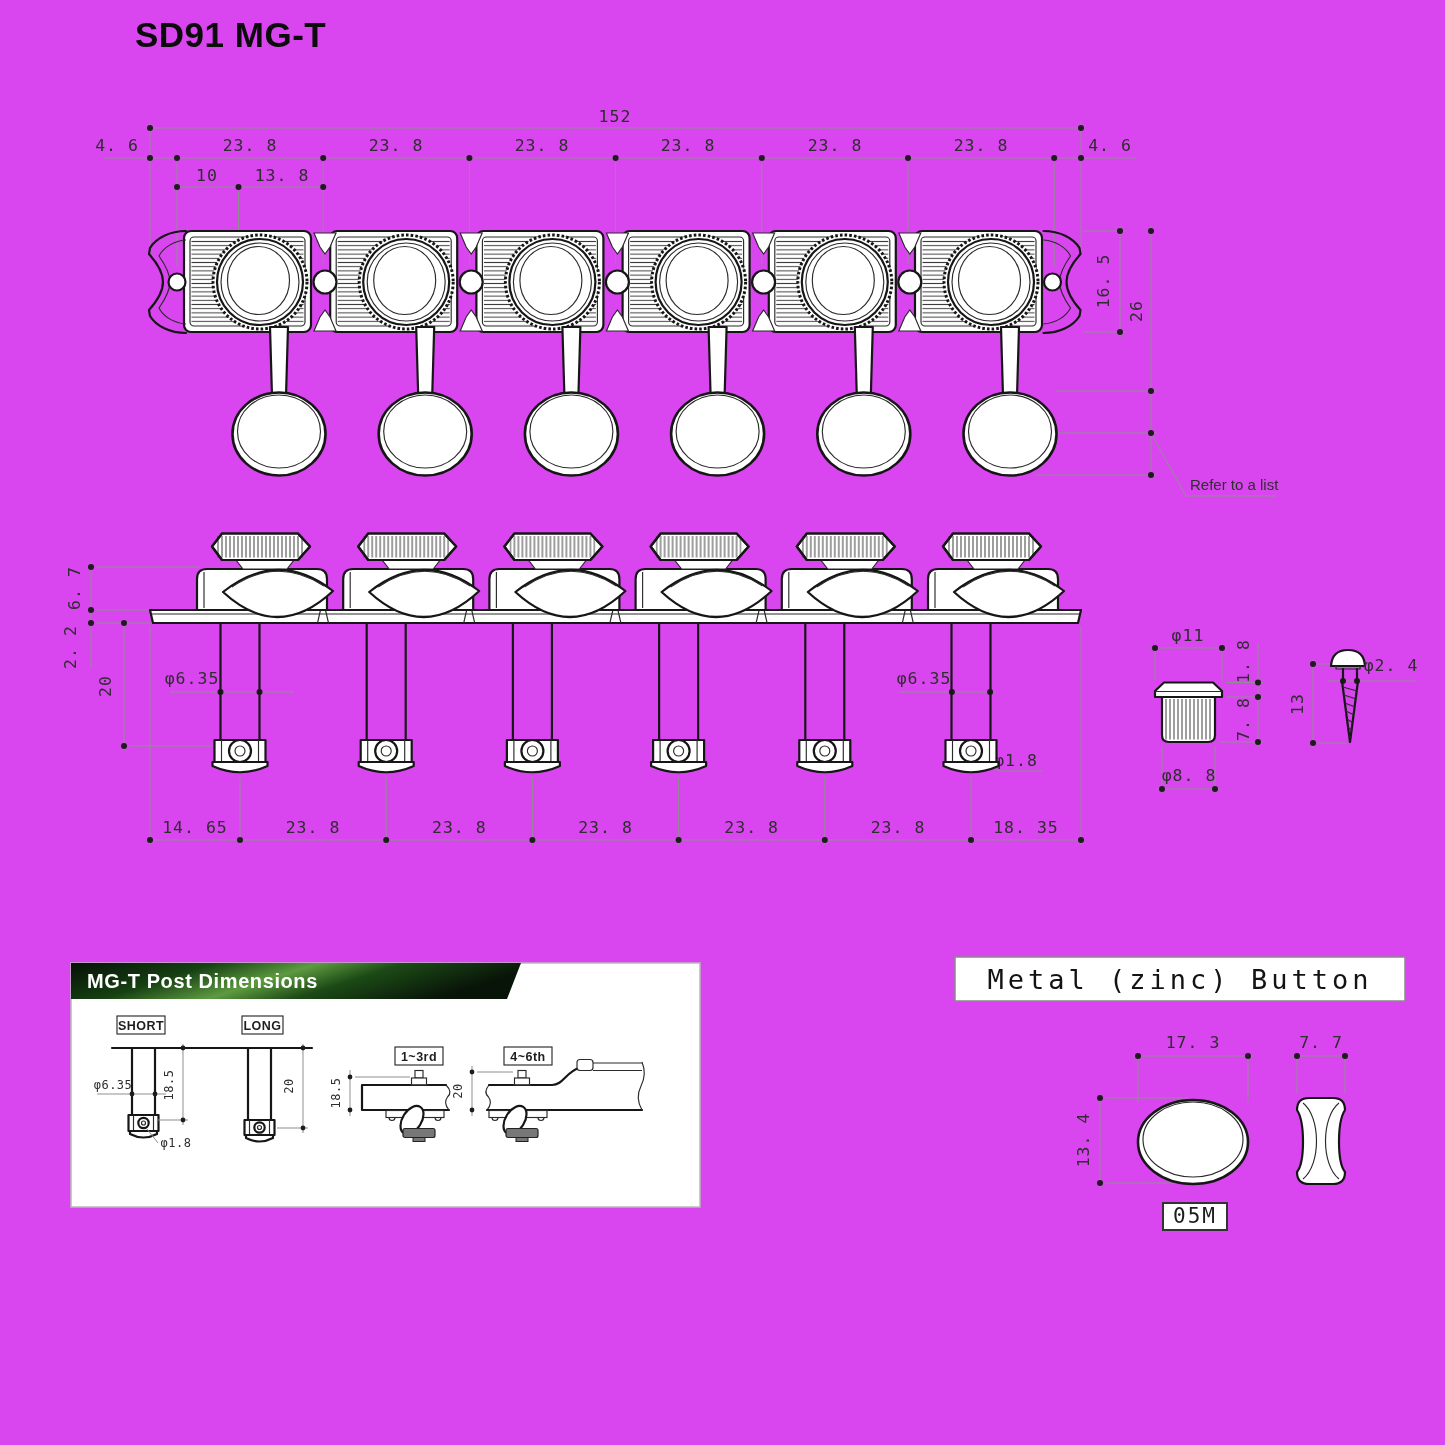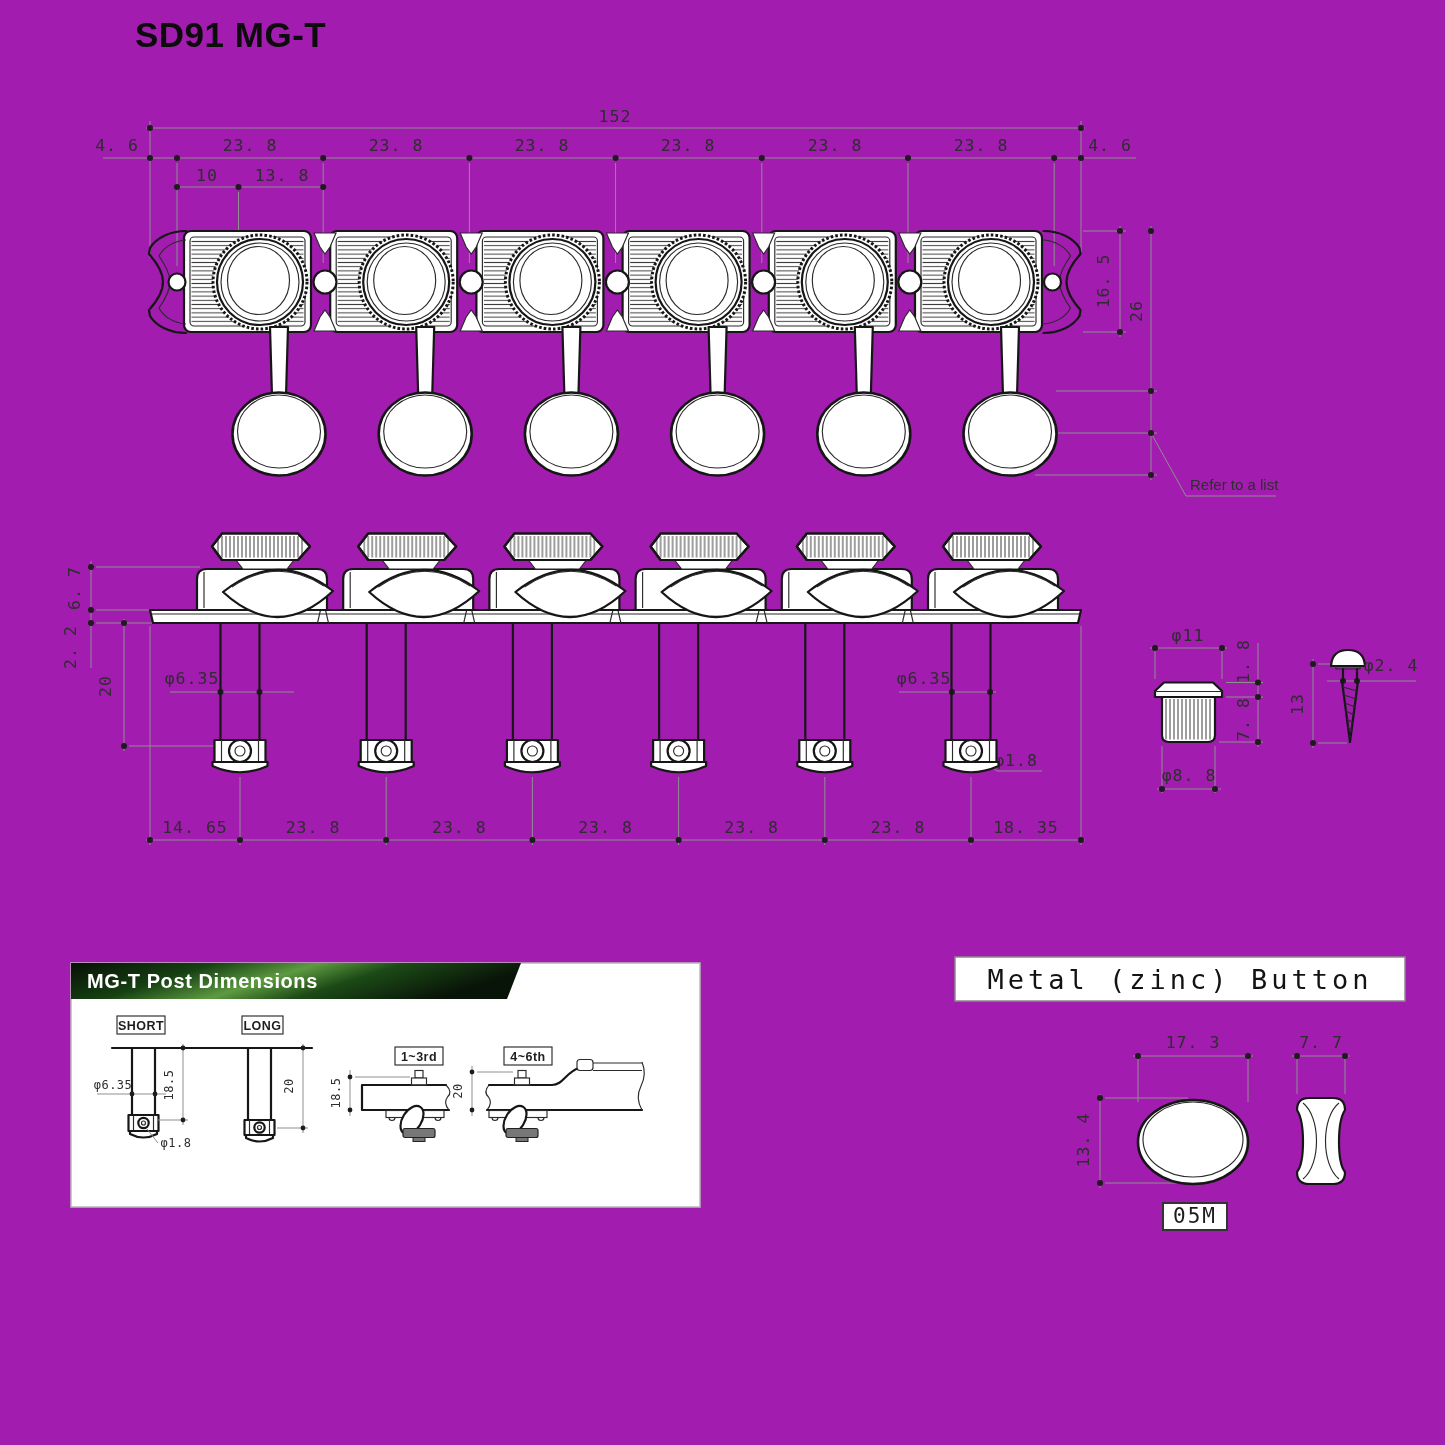--- a/index.html
+++ b/index.html
@@ -1,16 +1,16 @@
 <!DOCTYPE html>
 <html><head>
 <meta charset="utf-8">
 <style>
   html,body{margin:0;padding:0;background:#fff;}
-  .page{width:1445px;height:1445px;position:relative;background:#a21caf;overflow:hidden;text-align:right;}
+  .page{width:1445px;height:1445px;position:relative;background:#d946ef;overflow:hidden;text-align:right;}
   svg{display:block;}
   
   .t   {font-family:"DejaVu Sans Mono",monospace;font-size:16.5px;fill:#2e2e2e;text-anchor:middle;letter-spacing:1px;}
   .ts  {font-family:"DejaVu Sans Mono",monospace;font-size:12px;fill:#2e2e2e;text-anchor:middle;letter-spacing:.5px;}
   .note{font-family:"Liberation Sans",sans-serif;font-size:15px;fill:#2e2e2e;text-anchor:start;}
   .lbl {font-family:"Liberation Sans",sans-serif;font-size:12.5px;font-weight:bold;fill:#1e1e1e;text-anchor:middle;letter-spacing:.5px;}
   .bant{font-family:"Liberation Sans",sans-serif;font-size:20px;font-weight:bold;fill:#fff;text-anchor:start;letter-spacing:.6px;}
   .hdr {font-family:"DejaVu Sans Mono",monospace;font-size:27px;fill:#131313;text-anchor:middle;letter-spacing:4px;}
   .title{font-family:"Liberation Sans",sans-serif;font-size:35px;font-weight:bold;fill:#0c0c0c;text-anchor:start;letter-spacing:.5px;}
   .code{font-family:"DejaVu Sans Mono",monospace;font-size:21px;fill:#1c1c1c;text-anchor:middle;letter-spacing:2px;}

